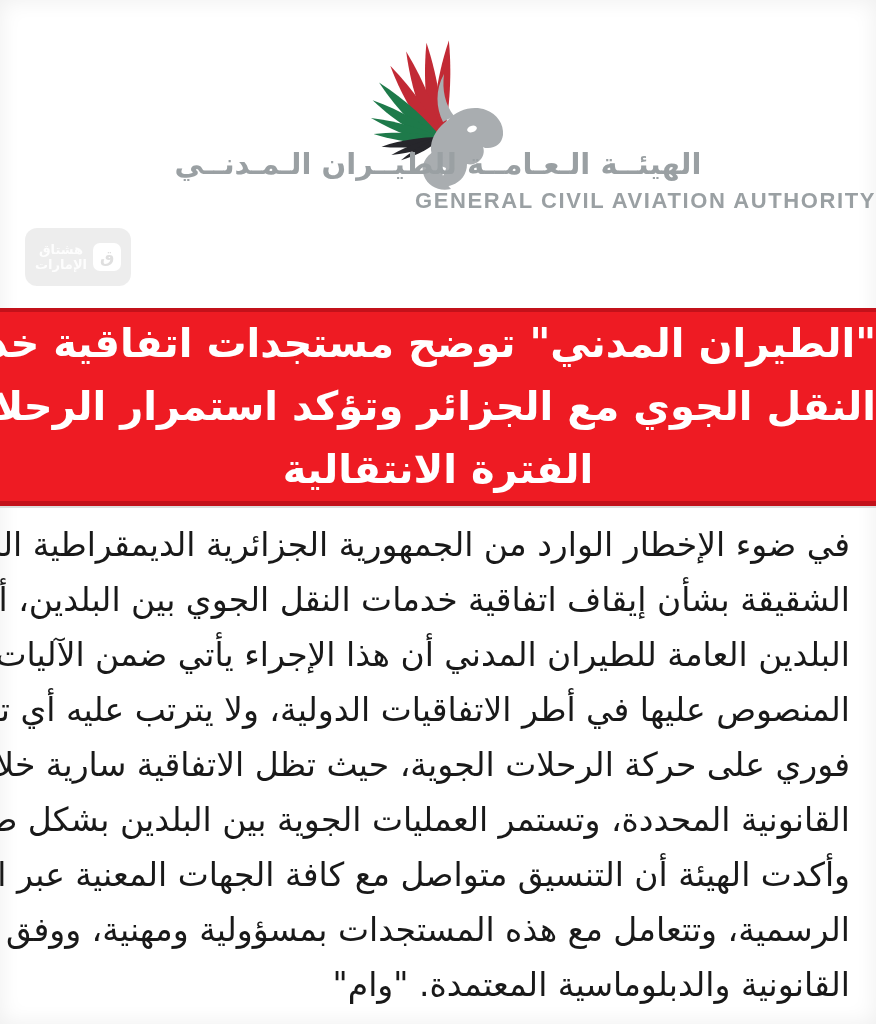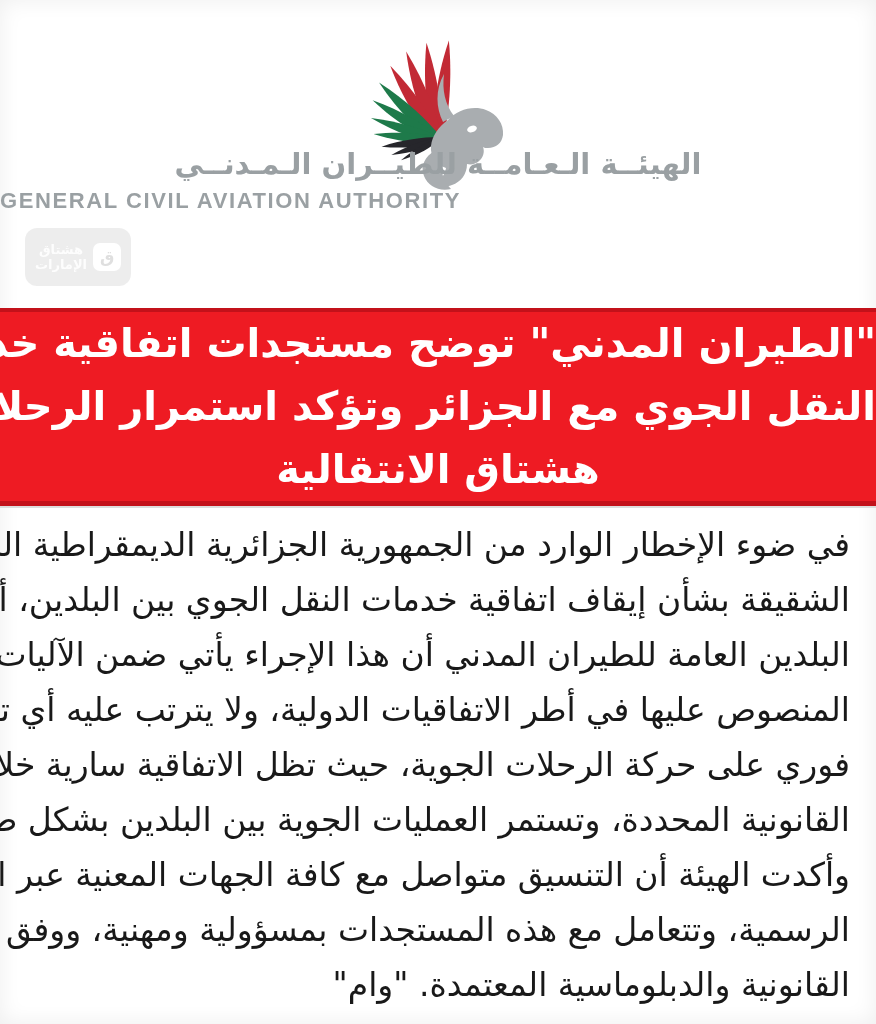--- a/index.html
+++ b/index.html
@@ -21,21 +21,21 @@
   
   .logo-section{position:absolute;top:0;left:0;width:100%;height:308px;}
   .wing-svg{position:absolute;left:360px;top:22px;width:156px;height:172px;}
   .feather-red{fill:var(--wing_red,#c22a35);}
   .feather-green{fill:var(--wing_green,#1e7a4a);}
   .feather-black{fill:var(--wing_black,#26262b);}
   .falcon-grey{fill:var(--falcon_grey,#a9adb0);}
   .logo-ar{position:absolute;top:147px;left:0;width:100%;text-align:center;
     direction:rtl;font-size:29px;font-weight:bold;color:var(--logo_grey,#9aa0a3);
     letter-spacing:0;}
-  .logo-en{position:absolute;top:188px;left:0;width:100%;text-align:left;
+  .logo-en{position:absolute;top:188px;left:0;width:100%;text-align:right;
     font-family:"Liberation Sans",sans-serif;font-size:22px;font-weight:bold;
     letter-spacing:1.6px;color:var(--logo_grey,#9aa0a3);}
 
   
   .watermark{position:absolute;left:25px;top:228px;width:106px;height:58px;
     background:#ececec;border-radius:12px;display:flex;align-items:center;
     justify-content:center;flex-direction:row-reverse;gap:6px;opacity:0.9;}
   .wm-icon{width:28px;height:28px;background:#ffffff;border-radius:7px;
     display:flex;align-items:center;justify-content:center;font-size:16px;
     color:#dcdcdc;font-weight:bold;}
@@ -119,21 +119,21 @@
     <div class="wm-text">
       <div>هشتاق</div>
       <div>الإمارات</div>
     </div>
   </div>
 
   <div class="banner">
     <div class="banner-lines">
         <div class="headline-line">"الطيران المدني" توضح مستجدات اتفاقية خدمات</div>
         <div class="headline-line">النقل الجوي مع الجزائر وتؤكد استمرار الرحلات خلال</div>
-        <div class="headline-line">هشتاق الانتقالية</div>
+        <div class="headline-line">الفترة الانتقالية</div>
       </div>
   </div>
 
   <div class="body-text">
       <div class="body-line">في ضوء الإخطار الوارد من الجمهورية الجزائرية الديمقراطية الشعبية</div>
       <div class="body-line">الشقيقة بشأن إيقاف اتفاقية خدمات النقل الجوي بين البلدين، أوضحت</div>
       <div class="body-line">البلدين العامة للطيران المدني أن هذا الإجراء يأتي ضمن الآليات</div>
       <div class="body-line">المنصوص عليها في أطر الاتفاقيات الدولية، ولا يترتب عليه أي تأثير</div>
       <div class="body-line">فوري على حركة الرحلات الجوية، حيث تظل الاتفاقية سارية خلال المهلة</div>
       <div class="body-line">القانونية المحددة، وتستمر العمليات الجوية بين البلدين بشكل طبيعي.</div>

